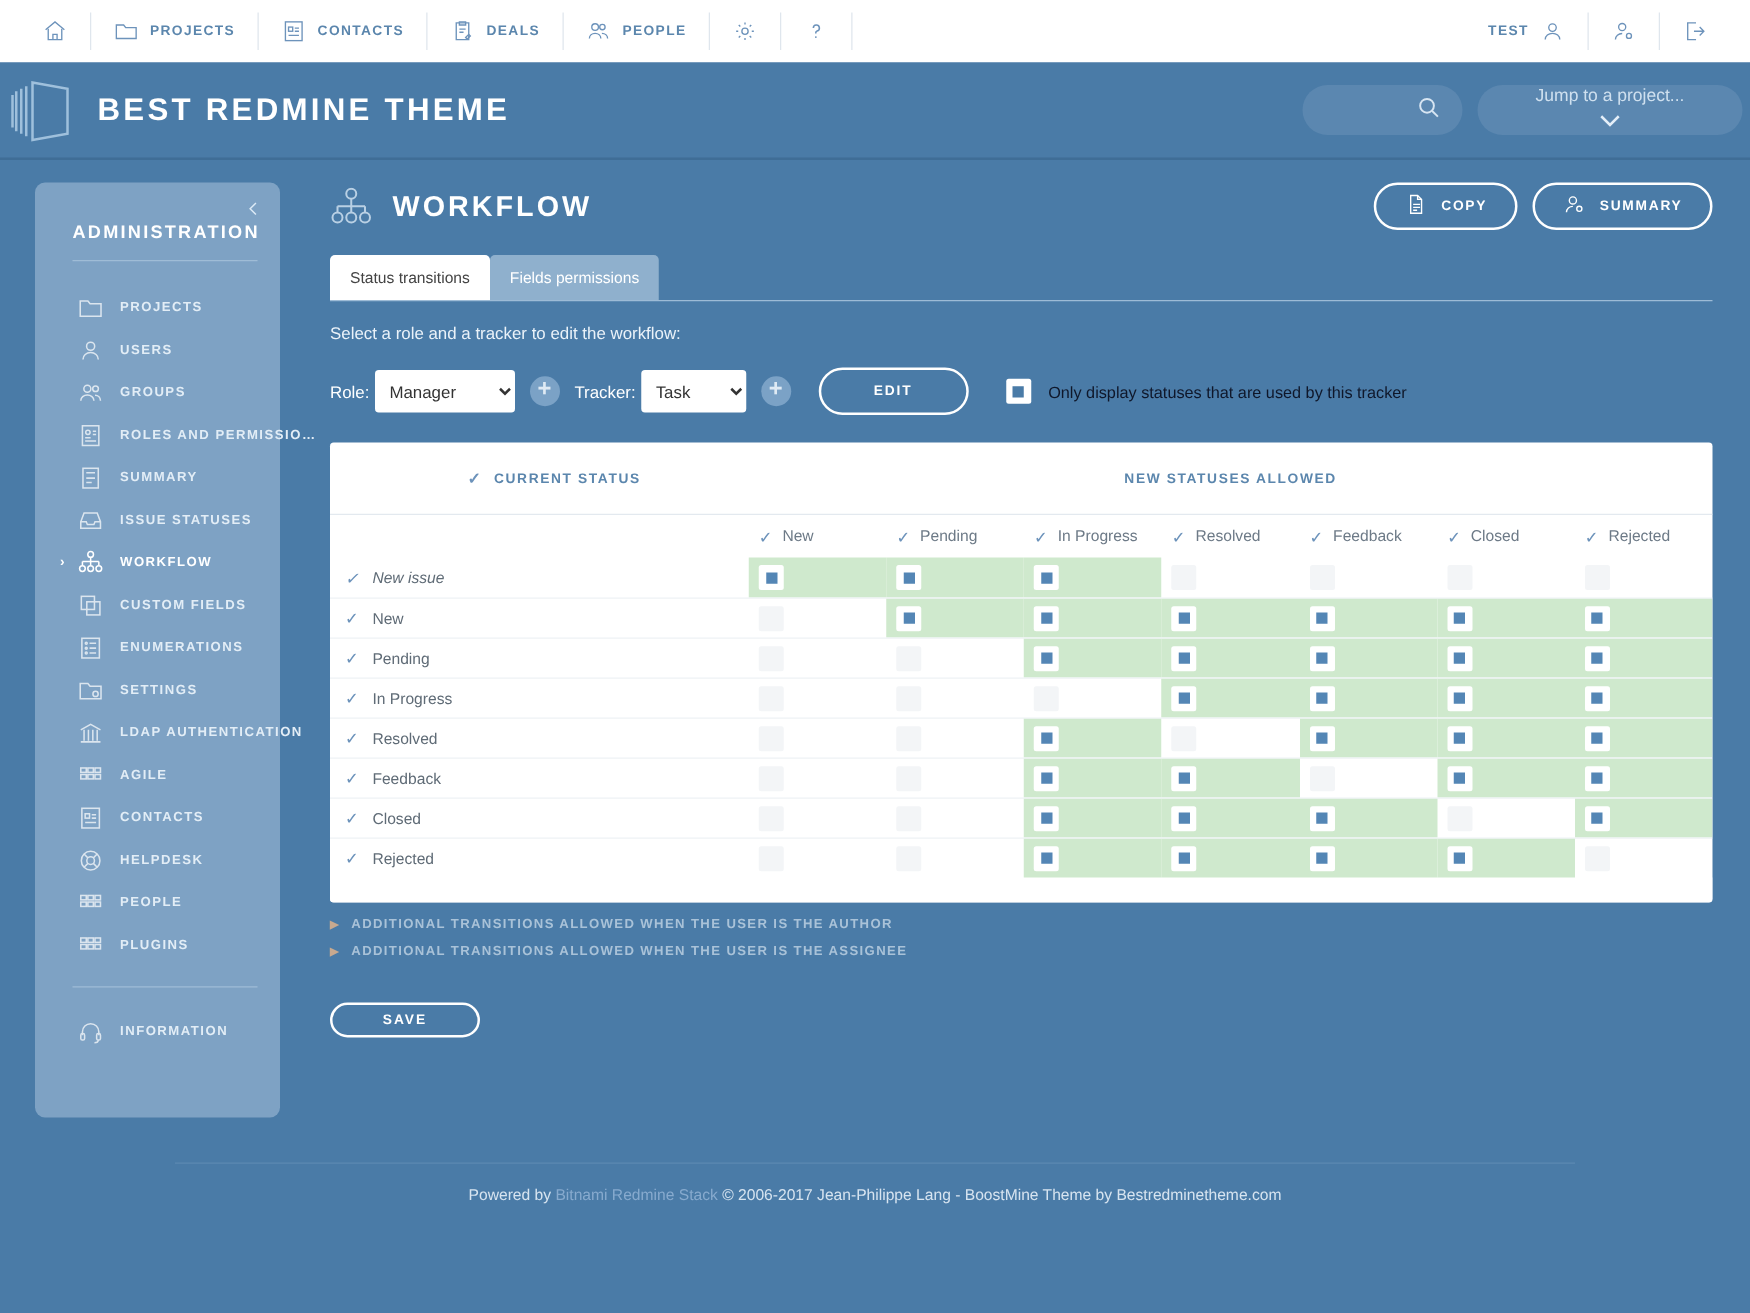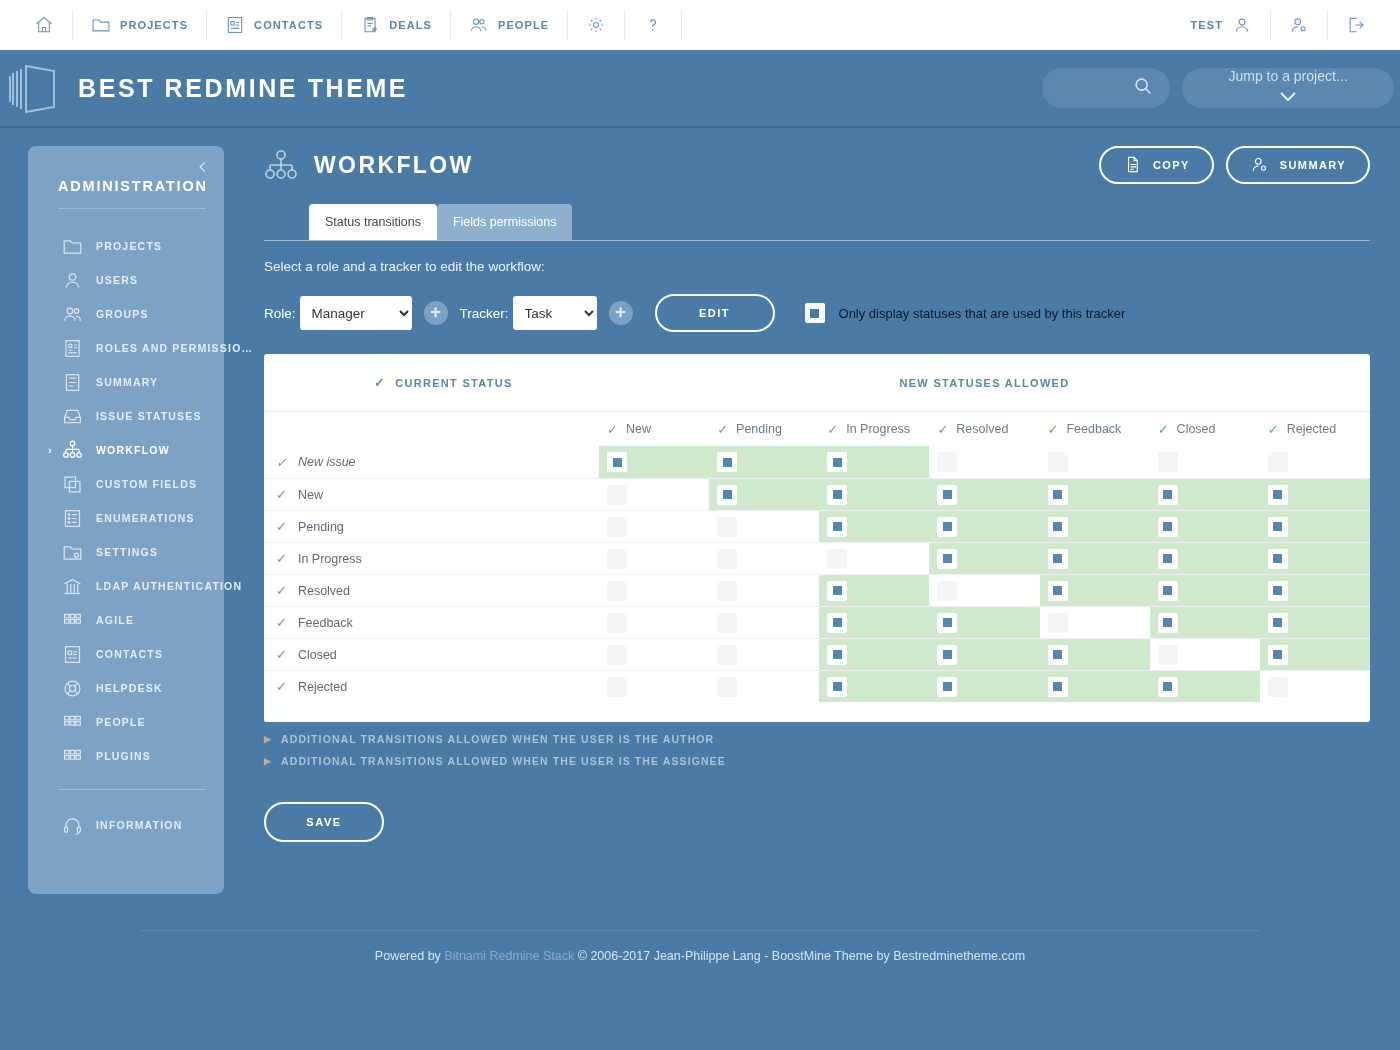--- a/index.html
+++ b/index.html
@@ -88,21 +88,21 @@
   .page-title { font-size:23px; font-weight:bold; letter-spacing:2.4px; }
   .head-actions { margin-left:auto; display:flex; gap:12px; }
   .pill-btn {
     height:38px; border:2px solid #fff; border-radius:19px;
     display:flex; align-items:center; gap:11px; padding:0 22px;
     color:#fff; font-size:11px; font-weight:bold; letter-spacing:1.4px;
     background:transparent; cursor:pointer;
   }
   .pill-btn svg { width:19px; height:19px; flex:none; }
 
-  .tabs { display:flex; margin-top:20px; align-items:center;margin-left:45px; }
+  .tabs { display:flex; margin-top:20px; align-items:center; }
   .tab {
     height:36px; display:flex; align-items:center; padding:0 16px;
     font-size:12.5px; border-radius:4px 4px 0 0; cursor:pointer;
   }
   .tab.active { background:#fff; color:#444; }
   .tab.inactive { background:#8fb0cd; color:#fff; }
   .tabs-rule { height:1px; background:#9dbbd6; margin-top:0; }
 
   .select-line { font-size:13.5px; color:#eaf2f9; margin:18px 0 0 0; }
 
@@ -186,21 +186,21 @@
   
   .extra { margin-top:6px; }
   .extra-row {
     display:flex; align-items:center; gap:9px; height:22px;
     font-size:10.5px; font-weight:bold; letter-spacing:1.1px; color:#a9c2d8;
     cursor:pointer;
   }
   .extra-row .arw { color:#c8a98f; font-size:9px; }
 
   .save-btn {
-    width:120px; height:40px; border:2px solid #fff; border-radius:20px;
+    width:120px; height:28px; border:2px solid #fff; border-radius:20px;
     display:flex; align-items:center; justify-content:center;
     font-size:11px; font-weight:bold; letter-spacing:1.6px; color:#fff;
     background:transparent; cursor:pointer; margin-top:30px;
   }
 
   
   .footer {
     position:absolute; left:0; right:0; bottom:0; height:120px;
   }
   .footer-rule { height:1px; background:#5c89b2; margin:0 140px; }

